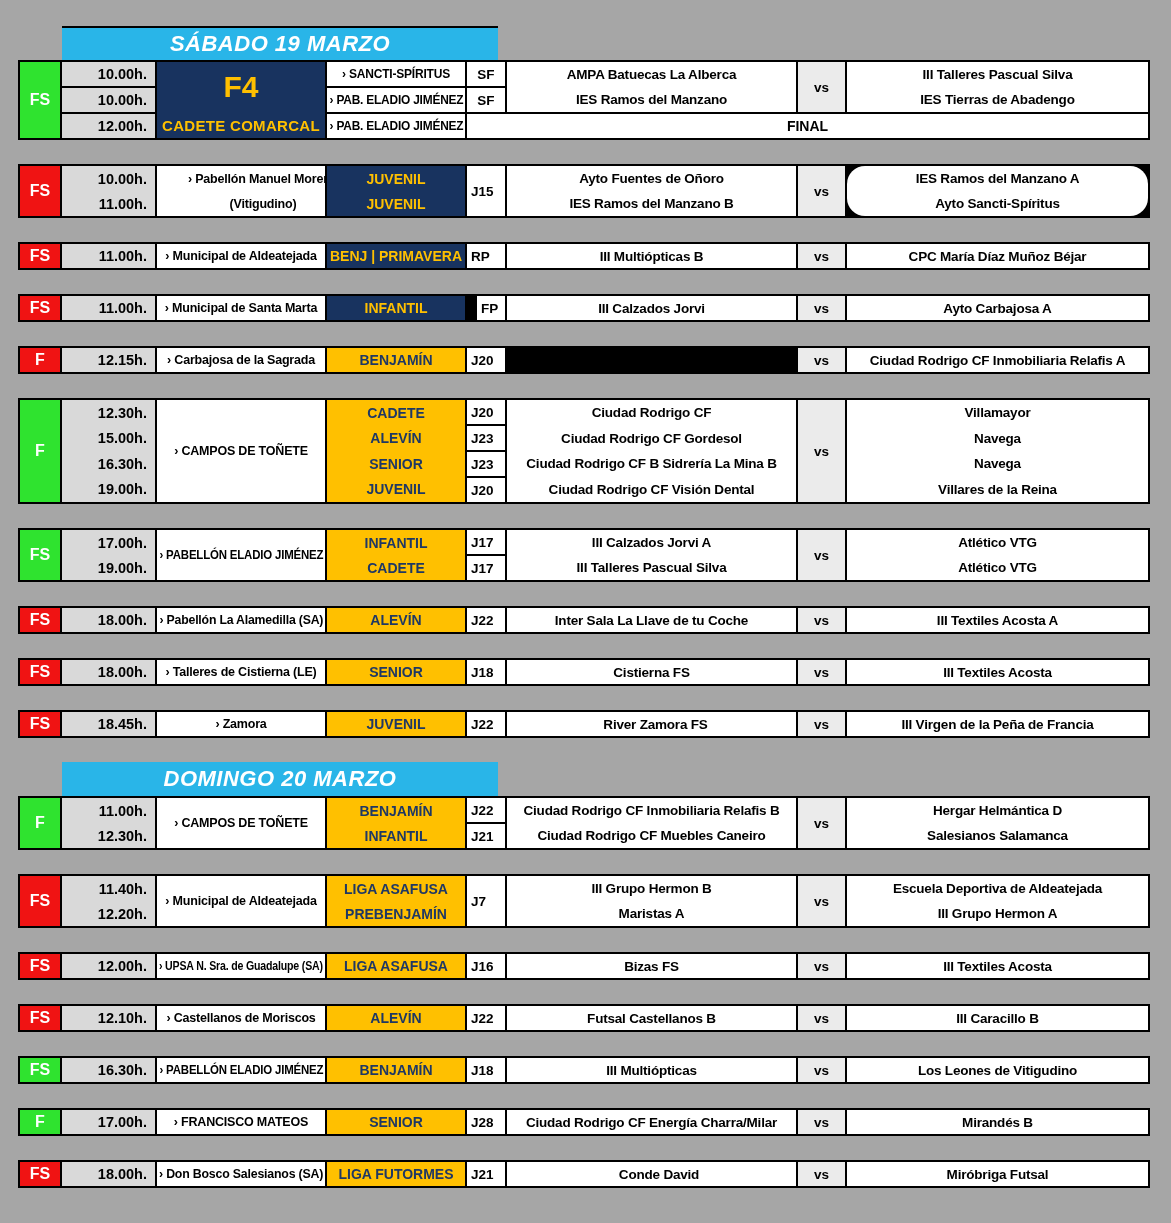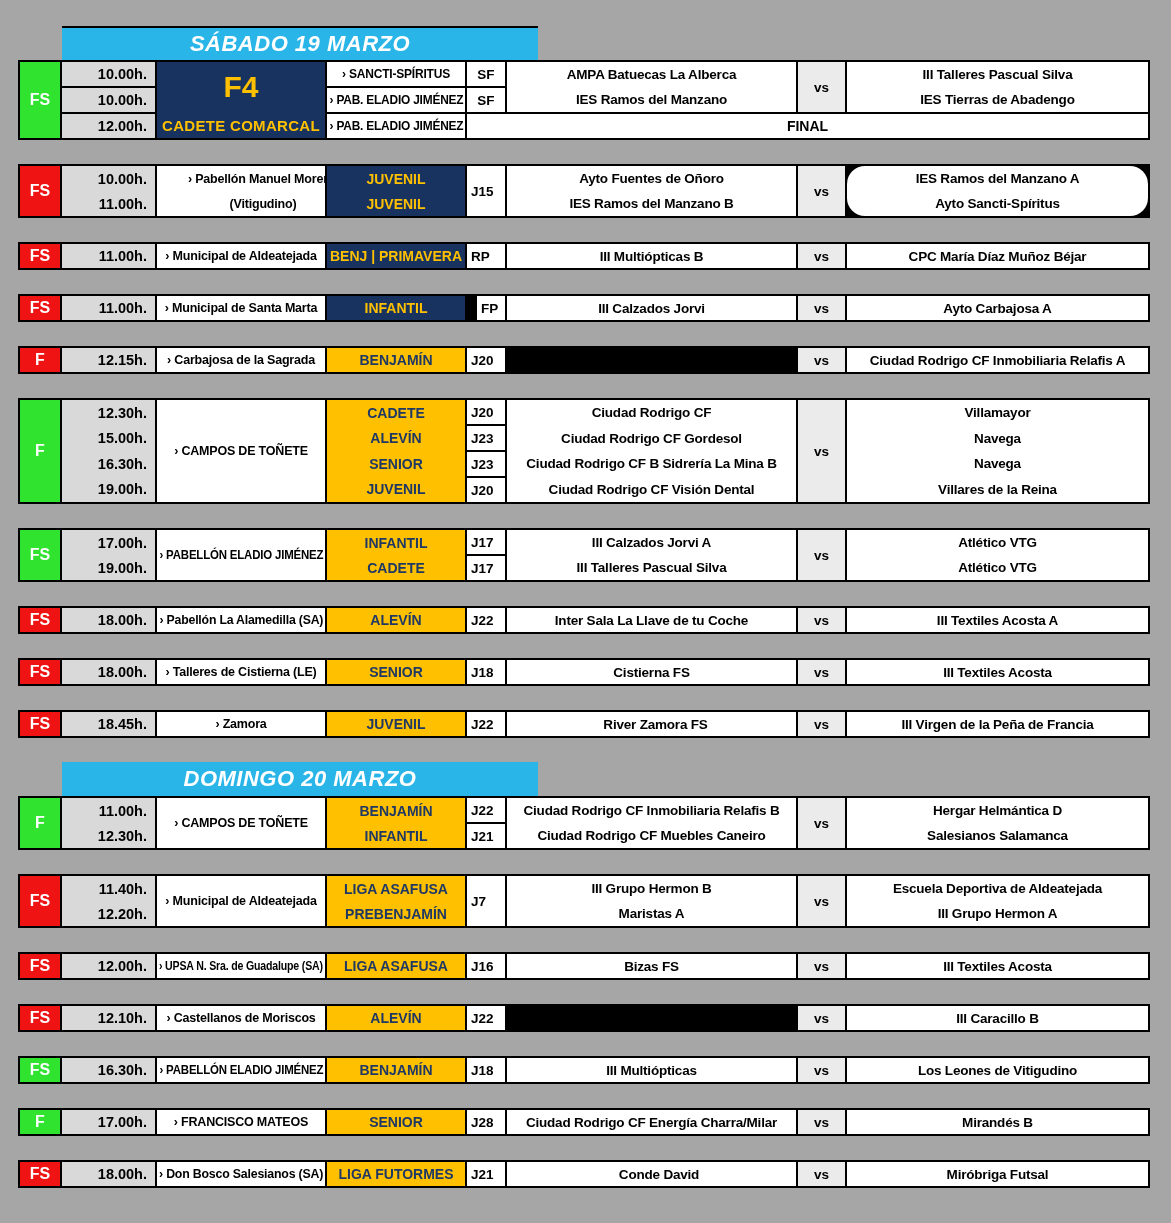--- a/index.html
+++ b/index.html
@@ -6,21 +6,21 @@
     --green:#2fe32f; --red:#f01313; --navy:#18335f; --gold:#ffc000;
     --cyan:#29b5e8; --pagebg:#a6a6a6; --timebg:#d9d9d9; --vsbg:#ebebeb; --goldtext:#1f3864;
   }
   *{box-sizing:border-box;}
   body{
     margin:0; width:1171px; min-height:1223px; background:var(--pagebg);
     font-family:"Liberation Sans", sans-serif;
   }
   .page{padding-top:26px;}
   .day-header{
-    margin-left:62px; width:476px; height:34px; background:var(--cyan);
+    margin-left:62px; width:436px; height:34px; background:var(--cyan);
     color:#fff; font-style:italic; font-weight:bold; font-size:22px; letter-spacing:.5px;
     display:flex; align-items:center; justify-content:center;
   }
   .day-header.topline{border-top:2px solid #000;}
   .block{
     margin-left:18px; margin-bottom:24px;
     background:#000; display:grid; gap:2px; padding:2px; width:max-content;
     grid-template-columns:40px 93px 168px 138px 38px 289px 47px 301px;
   }
   .cell{display:flex; flex-direction:column; background:#fff;}
@@ -572,20 +572,25 @@
             <div class="ln">
               <span class="fit">› Castellanos de Moriscos</span>
             </div>
           </div>
           <div class="cell cat gold" style="grid-area: 1 / 4 / span 1;">
             <div class="ln">
               <span class="fit">ALEVÍN</span>
             </div>
           </div>
           <div class="cell code" style="grid-area: 1 / 5 / span 1;">J22</div>
+          <div class="cell team" style="grid-area: 1 / 6 / span 1;">
+            <div class="ln">
+              <span class="fit">Futsal Castellanos B</span>
+            </div>
+          </div>
           <div class="cell vs" style="grid-area: 1 / 7 / span 1;">vs</div>
           <div class="cell team" style="grid-area: 1 / 8 / span 1;">
             <div class="ln">
               <span class="fit">III Caracillo B</span>
             </div>
           </div>
         </div>
         <div class="block" style="grid-template-rows: repeat(1, 24px);">
           <div class="cell badge green" style="grid-area: 1 / 1 / span 1;">FS</div>
           <div class="cell times" style="grid-area: 1 / 2 / span 1;">

